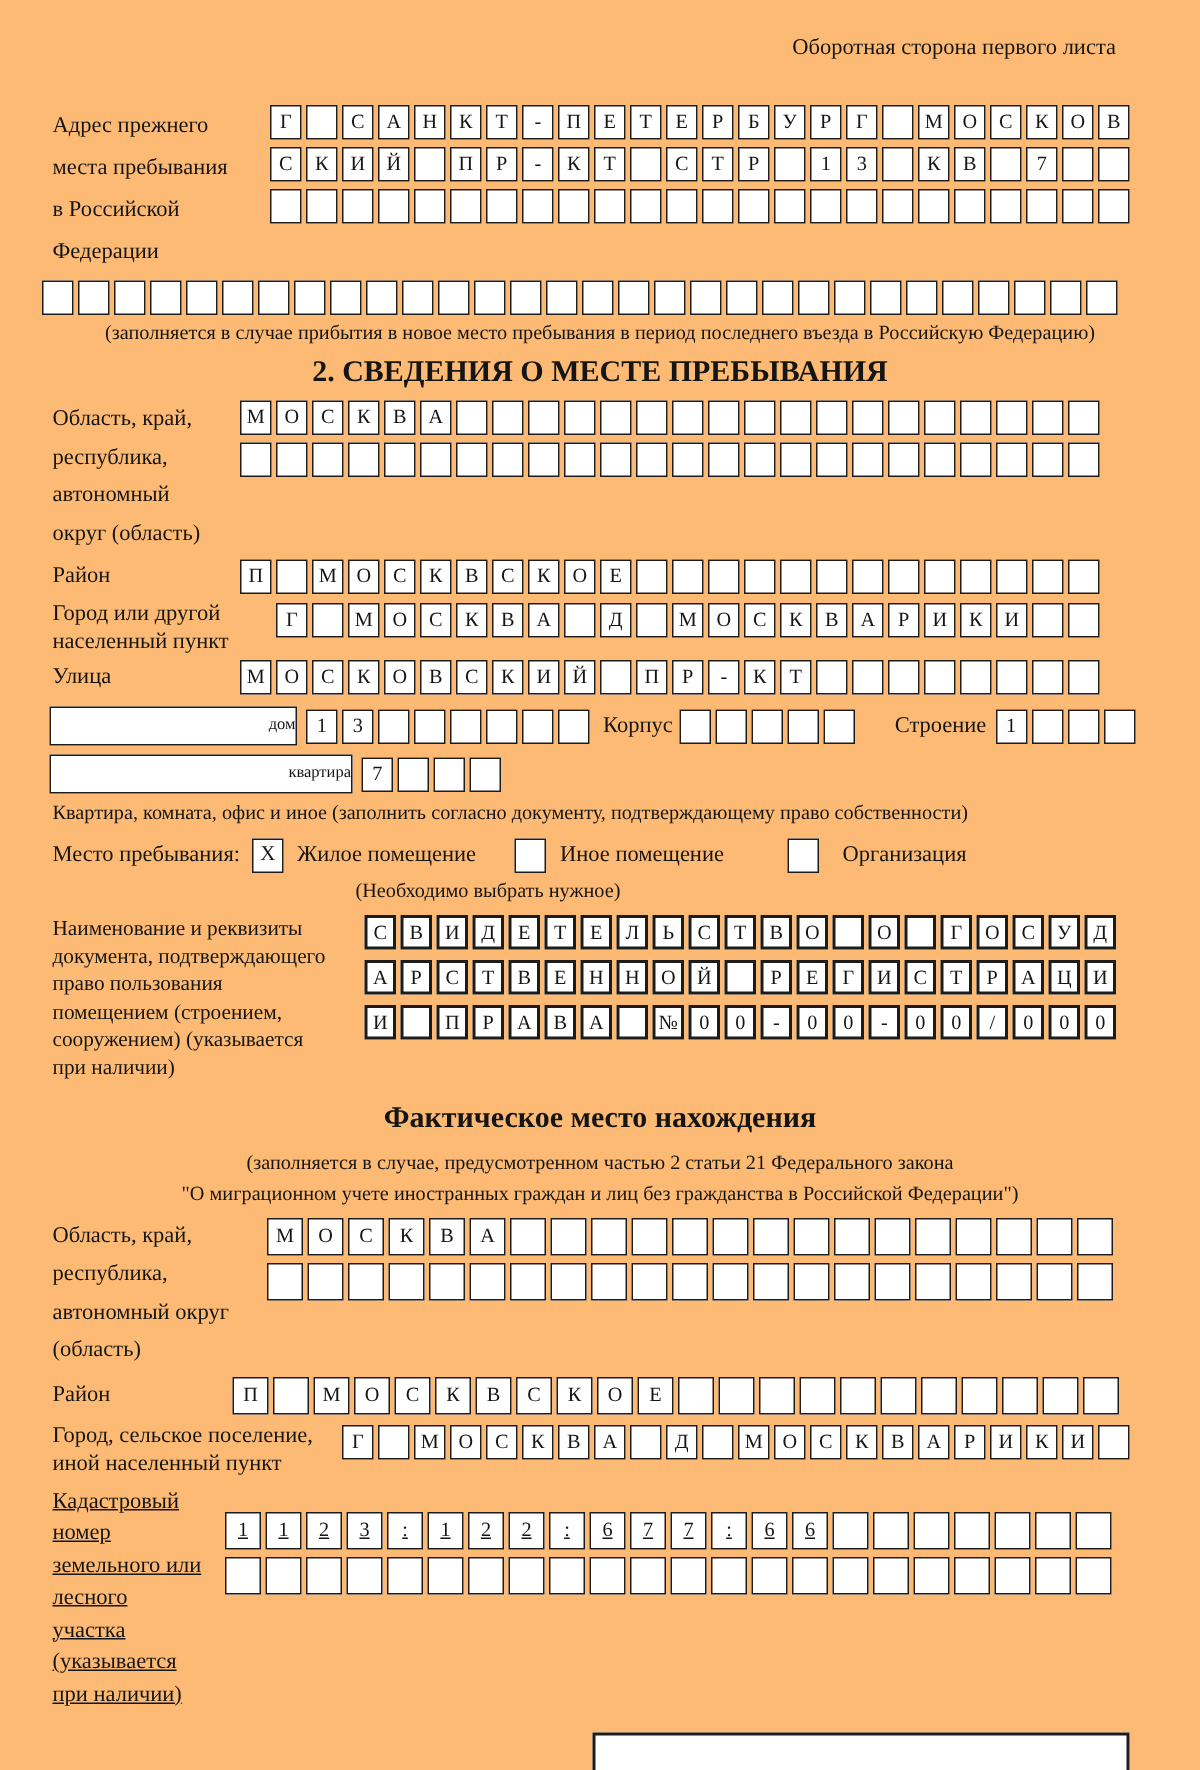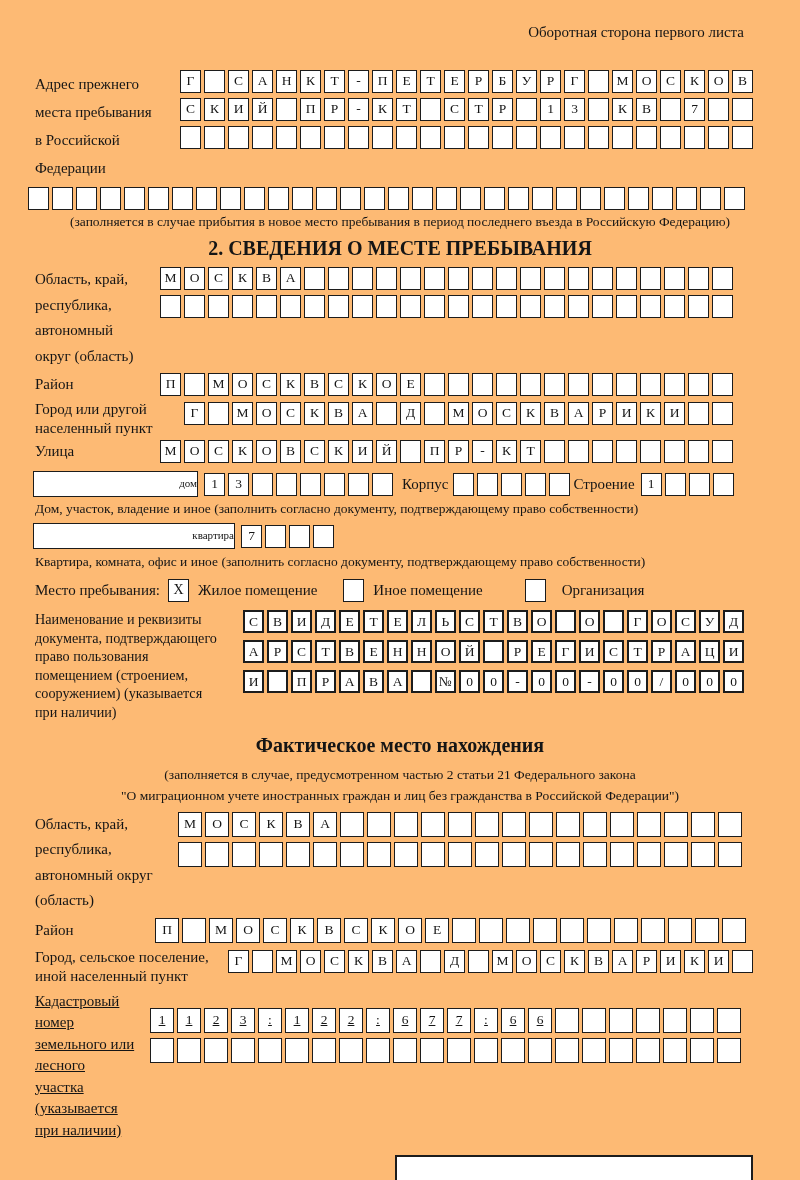--- a/index.html
+++ b/index.html
@@ -361,29 +361,28 @@
         <span class="cell"></span>
       </div>
     <div class="inline-lbl" style="margin-left:9px;">Корпус</div>
     <div class="cellrow" style="margin-left:5px;">
         <span class="cell"></span>
         <span class="cell"></span>
         <span class="cell"></span>
         <span class="cell"></span>
         <span class="cell"></span>
       </div>
-    <div class="inline-lbl" style="margin-left:3px;text-align:center;">Строение</div>
+    <div class="inline-lbl" style="margin-left:26px;text-align:center;">Строение</div>
     <div class="cellrow" style="margin-left:6px;">
         <span class="cell">1</span>
         <span class="cell"></span>
         <span class="cell"></span>
         <span class="cell"></span>
       </div>
   </div>
-  <div class="note" style="margin:4px 0 0 35px;">Дом, участок, владение и иное (заполнить согласно документу, подтверждающему право собственности)</div>
 
   <div class="frow" style="margin-top:6px;align-items:center;">
     <div class="widebox kv-box">квартира</div>
     <div class="cellrow" style="margin-left:6px;">
         <span class="cell">7</span>
         <span class="cell"></span>
         <span class="cell"></span>
         <span class="cell"></span>
       </div>
   </div>
@@ -391,20 +390,21 @@
 
   <div class="mesto-row">
     <span>Место пребывания:</span>
     <span class="chk" style="margin-left:8px;">X</span>
     <span style="margin-left:9px;">Жилое помещение</span>
     <span class="chk" style="margin-left:26px;"></span>
     <span style="margin-left:9px;">Иное помещение</span>
     <span class="chk" style="margin-left:42px;"></span>
     <span style="margin-left:16px;">Организация</span>
   </div>
+  <div class="note" style="margin:4px 0 0 237px;">(Необходимо выбрать нужное)</div>
 
   <div class="frow" style="margin-top:8px;">
     <div class="lbl lbl-doc">
         <div>Наименование и реквизиты</div>
         <div>документа, подтверждающего</div>
         <div>право пользования</div>
         <div>помещением (строением,</div>
         <div>сооружением) (указывается</div>
         <div>при наличии)</div>
       </div>

